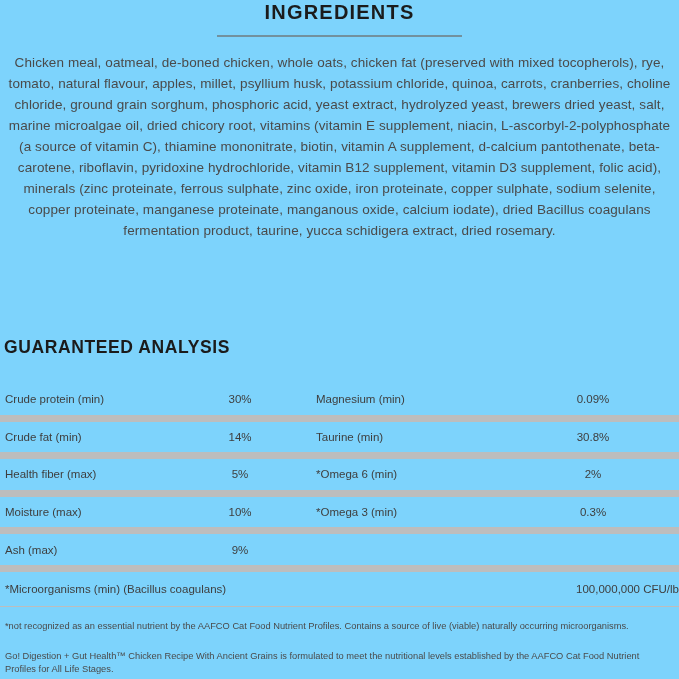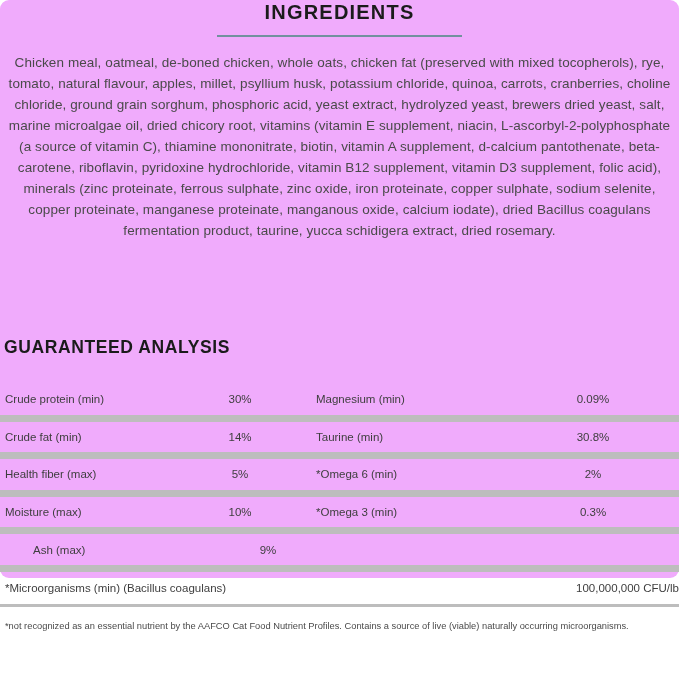--- a/index.html
+++ b/index.html
@@ -4,21 +4,21 @@
 <style>
   * { margin:0; padding:0; box-sizing:border-box; }
   html,body { background:#ffffff; }
   body {
     width:679px; height:679px;
     font-family:"Liberation Sans", sans-serif;
     color:#454545;
     overflow:hidden;
     position:relative;
   }
-  .page { position:relative; width:679px; height:578px; background:#f0abfc;border-radius:9px; }
+  .page { position:relative; width:679px; height:679px; background:#7dd3fc; }
 
   
   .ing-header { position:absolute; top:1px; left:0; width:679px; text-align:center; }
   .ing-title {
     font-size:20px; font-weight:bold; letter-spacing:1.2px;
     color:#1b1b1b;
   }
   .ing-rule {
     width:245px; height:2px; margin:11px auto 0;
   }
@@ -51,21 +51,21 @@
   }
   .ga-row .c-label1 { padding-left:5px; }
   .ga-row .c-value1 { text-align:center; }
   .ga-row .c-label2 { padding-left:31px; }
   .ga-row .c-value2 { text-align:center; }
   .ga-row-full {
     display:grid;
     grid-template-columns:529px 150px;
     align-items:center;
     height:35.5px;
-    border-bottom:3px solid #6d28d9;
+    border-bottom:1px solid #6d28d9;
   }
   .ga-row-full .c-label1 { padding-left:5px; }
   .ga-row-full .c-value2 { text-align:right; }
 
   
   .footnote-1 {
     position:absolute; top:620px; left:5px; width:670px;
     font-size:9.3px; line-height:13px; color:#4a4a4a;
   }
   .footnote-2 {
@@ -110,29 +110,30 @@
       <div class="c-value2">2%</div>
     </div>
 
     <div class="ga-row" style="border-bottom-color: rgb(189, 189, 189);">
       <div class="c-label1">Moisture (max)</div>
       <div class="c-value1">10%</div>
       <div class="c-label2">*Omega 3 (min)</div>
       <div class="c-value2">0.3%</div>
     </div>
 
-    <div class="ga-row" style="border-bottom-color: rgb(189, 189, 189); padding-left: 28px;">
+    <div class="ga-row" style="border-bottom-color: rgb(189, 189, 189);">
       <div class="c-label1">Ash (max)</div>
       <div class="c-value1">9%</div>
       <div class="c-label2"></div>
       <div class="c-value2"></div>
     </div>
 
     <div class="ga-row-full" style="border-bottom-color: rgb(189, 189, 189);">
       <div class="c-label1">*Microorganisms (min) (Bacillus coagulans)</div>
       <div class="c-value2">100,000,000 CFU/lb</div>
     </div>
 
   </div>
 
   <div class="footnote-1">*not recognized as an essential nutrient by the AAFCO Cat Food Nutrient Profiles. Contains a source of live (viable) naturally occurring microorganisms.</div>
+  <div class="footnote-2">Go! Digestion + Gut Health™ Chicken Recipe With Ancient Grains is formulated to meet the nutritional levels established by the AAFCO Cat Food Nutrient Profiles for All Life Stages.</div>
 
 </div>
 
 </body></html>

